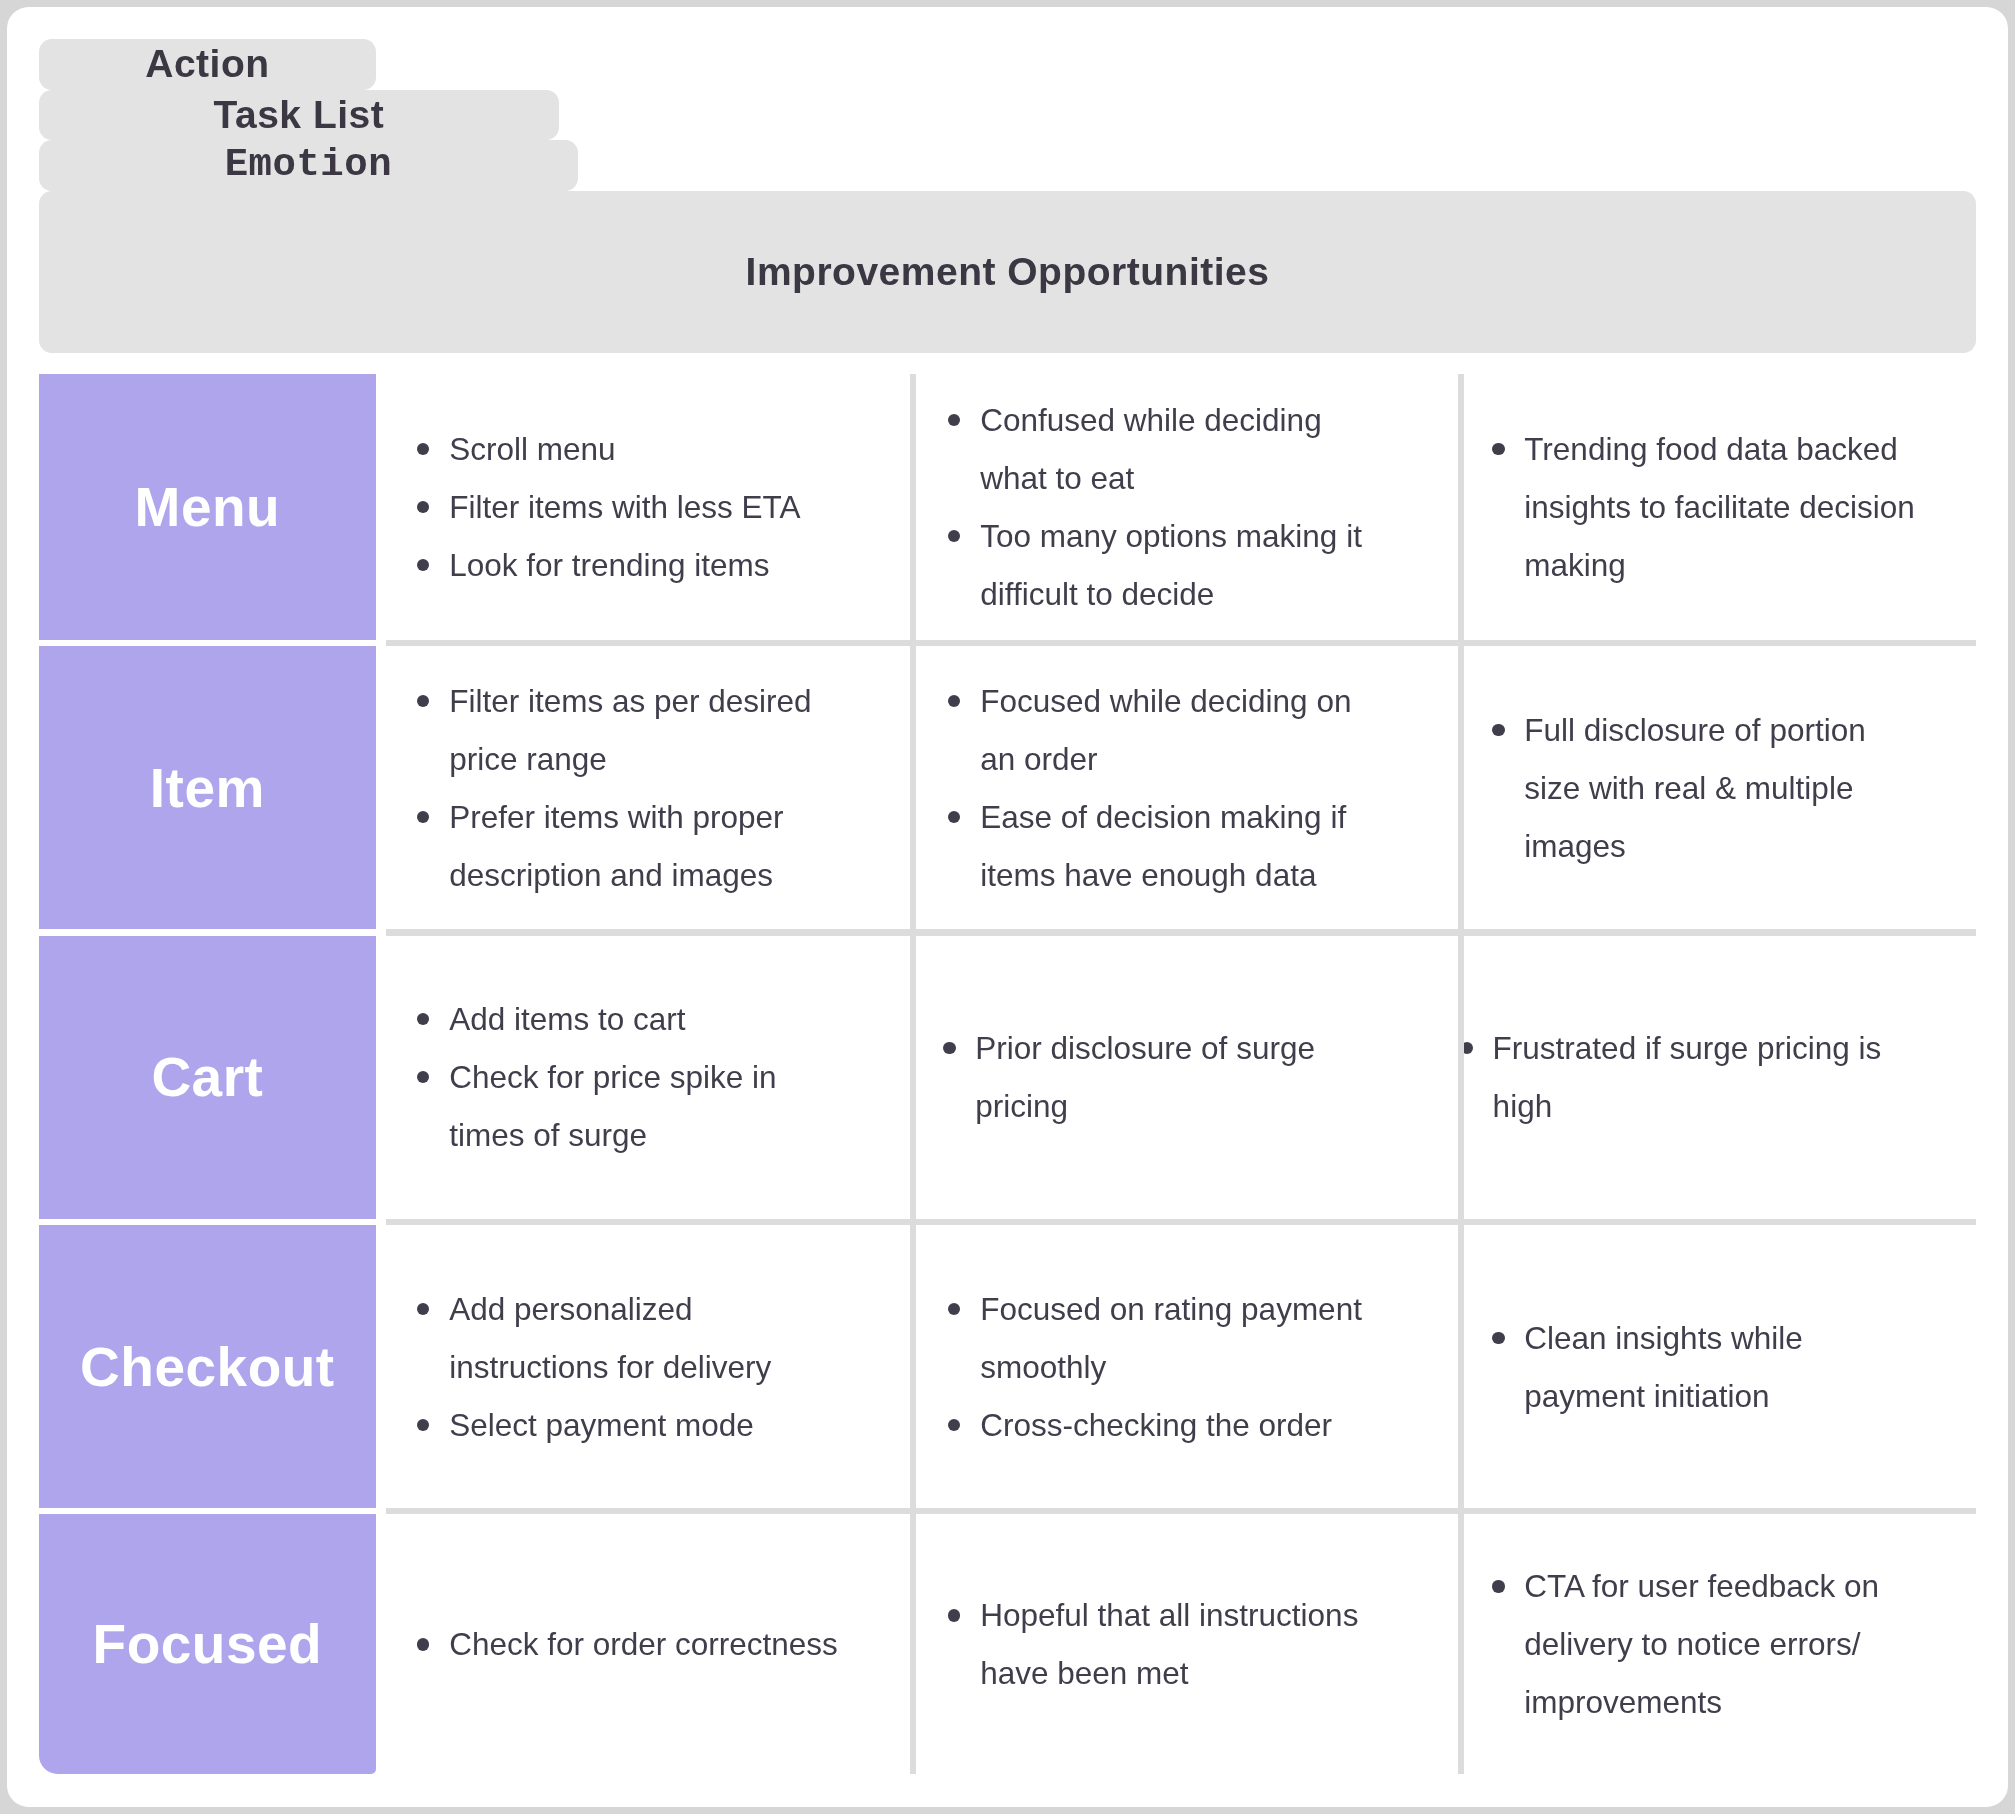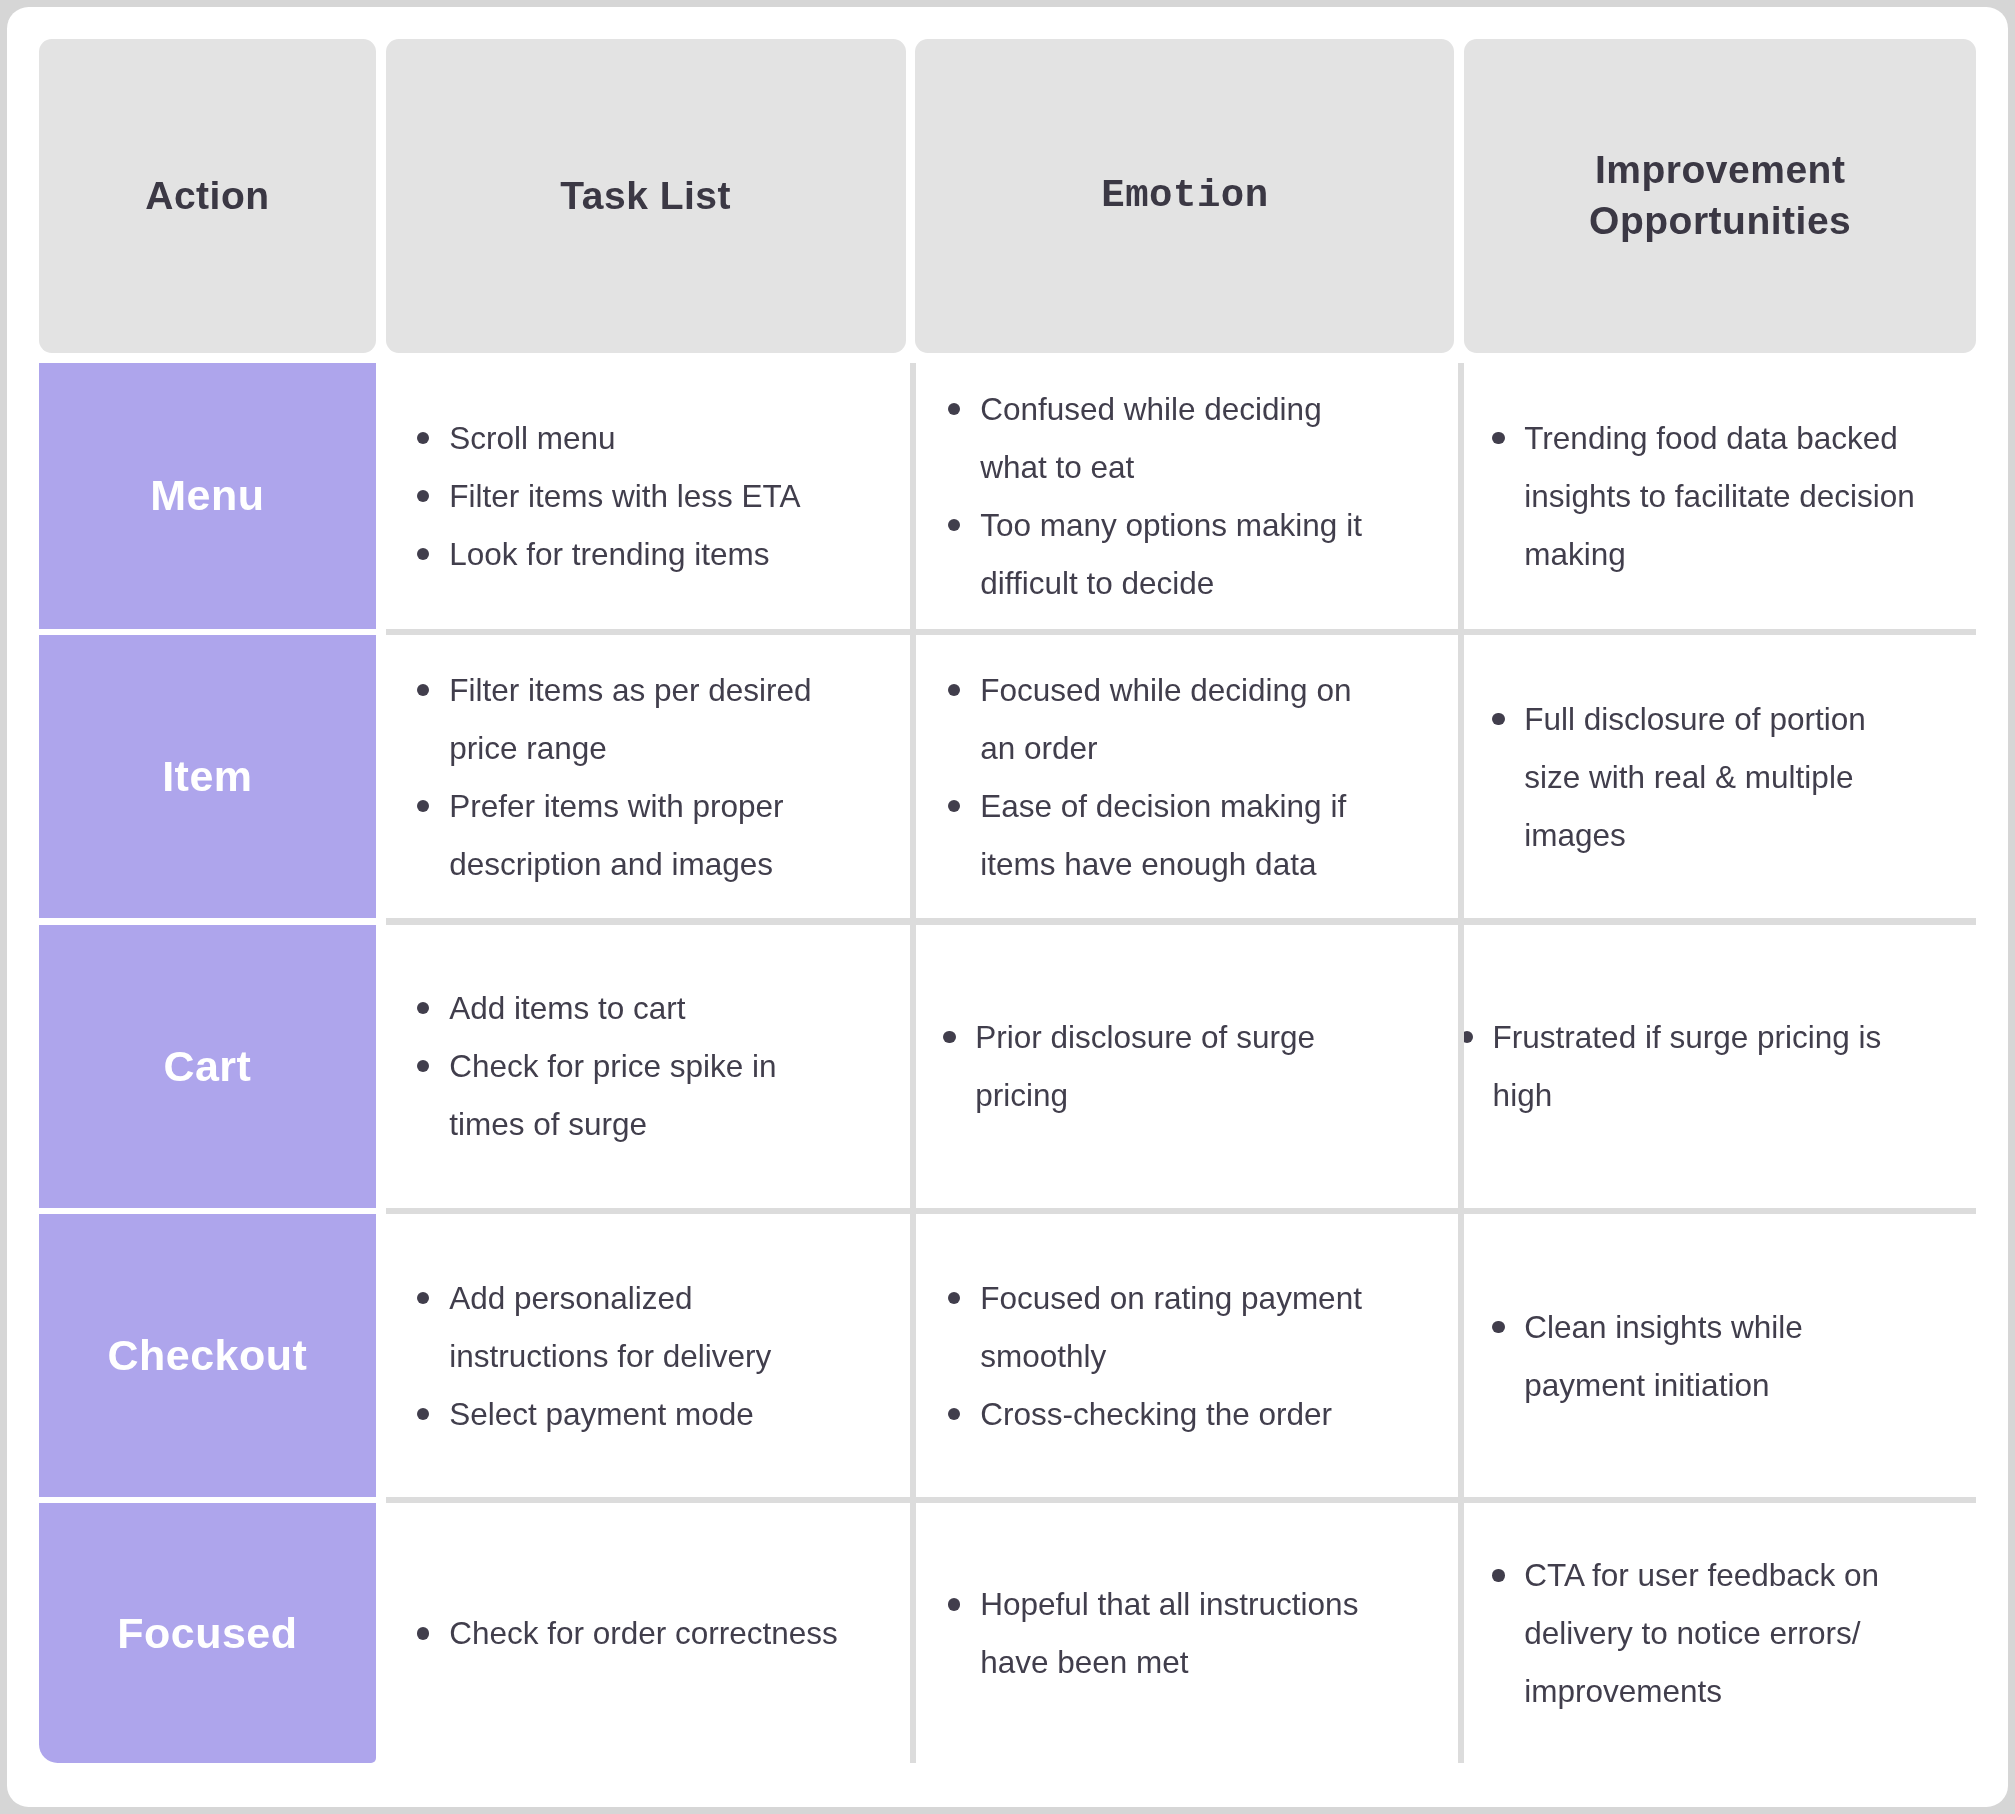--- a/index.html
+++ b/index.html
@@ -17,21 +17,22 @@
     border-radius: 21.6px;
     padding: 32px 32px 0 32px;
     box-sizing: border-box;
     overflow: hidden;
   }
   
   .header-row {
     display: flex;
     column-gap: 9.8px;
     height: 314px;
-    margin-bottom: 10px;
+    margin-bottom: 21px;
+    flex-direction: column;
   }
   .hcell {
     background: var(--header-bg, #e3e3e3);
     border-radius: 12.8px;
     display: flex;
     align-items: center;
     justify-content: center;
     text-align: center;
     font-size: 39px;
     font-weight: bold;
@@ -61,21 +62,21 @@
     min-height: 283px;
   }
   .row-0 { min-height: 266px; }
   .row-4 { min-height: 260px; }
   .action-cell {
     width: 337px;
     flex: none;
     margin-right: 9.8px;
     background: var(--accent, #aea5ec);
     color: var(--accent-text, #ffffff);
-    font-size: 43px;
+    font-size: 55px;
     font-weight: bold;
     letter-spacing: 0.5px;
     display: flex;
     align-items: center;
     justify-content: center;
   }
   .row-4 .action-cell {
     border-radius: 0 0 4.9px 18.7px;
   }
   .right {

